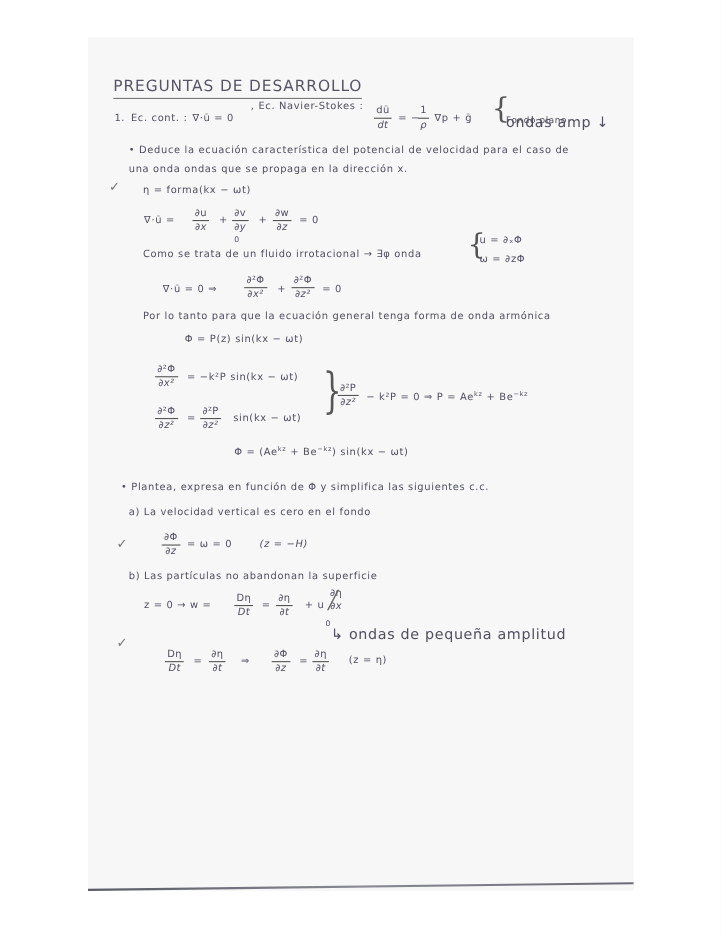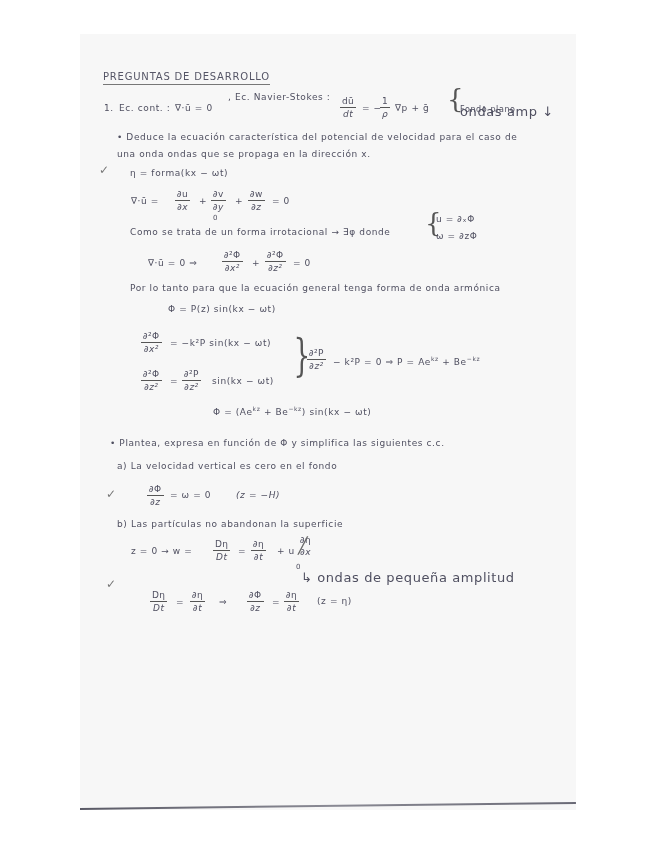--- a/index.html
+++ b/index.html
@@ -11,21 +11,21 @@
     position:absolute; left:80px; top:34px; width:496px; height:776px;
     background:#f7f7f7;
   }
   .bottom-line {
     position:absolute; left:80px; top:808px; width:496px; height:2px;
     background:linear-gradient(90deg,#5a5a66,#8a8a94 50%,#6a6a76);
     transform:rotate(-0.7deg); transform-origin:left center;
   }
   .t { position:absolute; white-space:nowrap; font-size:9px; letter-spacing:0.6px; color:#4f4f60; }
   .title {
-    position:absolute; left:103px; top:71px; font-size:10px; letter-spacing:0.8px;
+    position:absolute; left:103px; top:71px; font-size:14px; letter-spacing:0.8px;
     color:#555566; padding-bottom:2px; border-bottom:1px solid #777;
   }
   .frac { position:absolute; display:inline-flex; flex-direction:column; align-items:center; font-size:9px; color:#4f4f60; letter-spacing:0.4px; }
   .frac .num { padding:0 2px; border-bottom:1px solid #555; line-height:11px; }
   .frac .den { line-height:11px; padding-top:1px;font-style:italic; }
   .brace { position:absolute; font-size:26px; color:#555; line-height:1; font-family:"DejaVu Serif", serif; }
   .brace-lg { position:absolute; font-size:44px; color:#555; line-height:1; font-family:"DejaVu Serif", serif; transform:scaleX(0.6); }
   .check { position:absolute; font-size:12px; color:#777; }
   .small { font-size:7px; }
   sup { font-size:6px; }
@@ -71,21 +71,21 @@
     <span class="den">∂y</span>
 </span>
 <span class="t small" style="left:213px;top:214px;">0</span>
 <span class="t" style="left:235px;top:196px;">+</span>
 <span class="frac" style="left:248px;top:189px;">
   <span class="num">∂w</span>
     <span class="den">∂z</span>
 </span>
 <span class="t" style="left:272px;top:196px;">= 0</span>
 
-<span class="t" style="left:130px;top:227px;">Como se trata de un forma irrotacional → ∃φ donde</span>
+<span class="t" style="left:130px;top:227px;">Como se trata de un fluido irrotacional → ∃φ onda</span>
 <span class="brace" style="left:425px;top:210px;">{</span>
 <span class="t" style="left:436px;top:214px;">u = ∂ₓΦ</span>
 <span class="t" style="left:436px;top:231px;">ω = ∂zΦ</span>
 
 <span class="t" style="left:148px;top:258px;">∇·ū = 0  ⇒</span>
 <span class="frac" style="left:222px;top:250px;">
   <span class="num">∂²Φ</span>
     <span class="den">∂x²</span>
 </span>
 <span class="t" style="left:252px;top:258px;">+</span>

